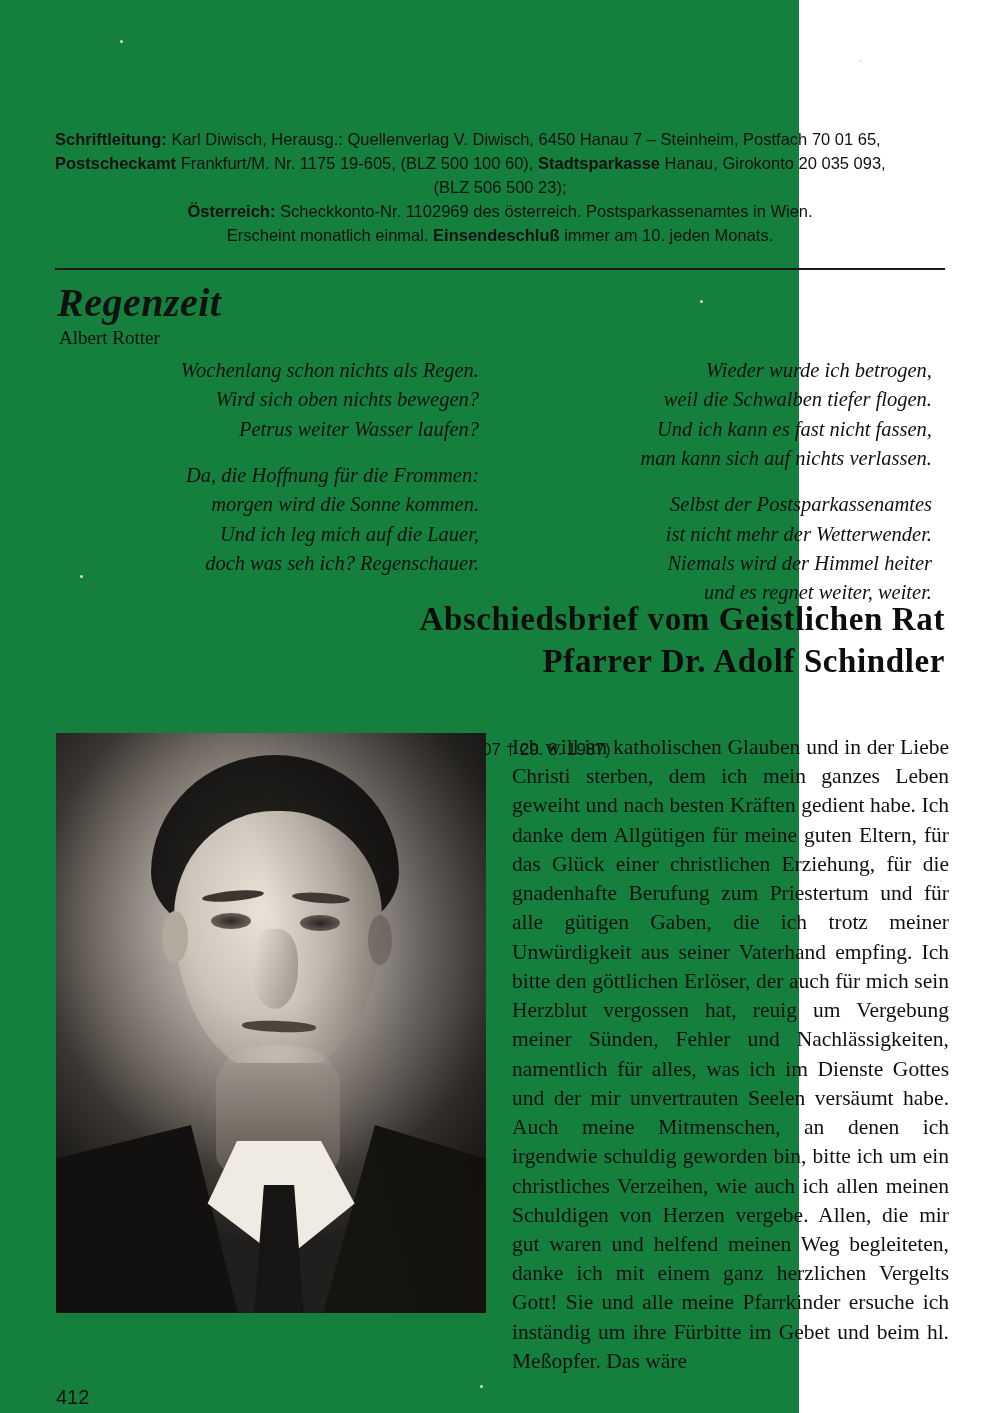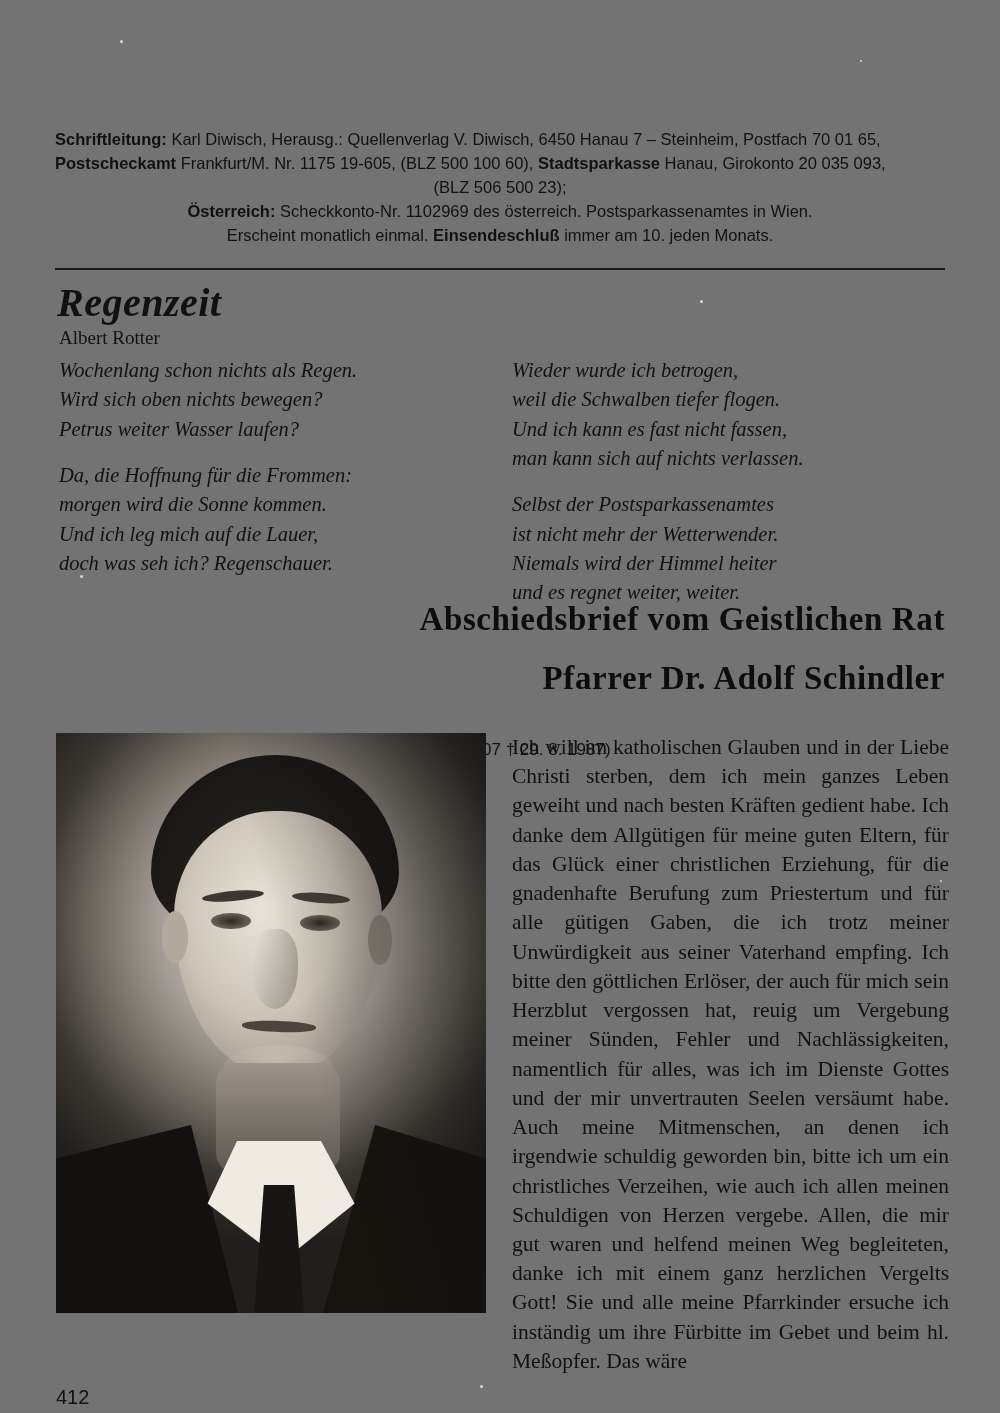--- a/index.html
+++ b/index.html
@@ -11,22 +11,22 @@
     width: 1000px;
     height: 1413px;
     position: relative;
     font-family: "Liberation Serif", serif;
     color: #111;
     overflow: hidden;
   }
   .page {
     position: absolute;
     left: 0; top: 0;
-    width: 1000px; height: 1413px;
-    background: #737373;
+    width: 799px; height: 1413px;
+    background: #15803d;
   }
   
   .speckle {
     position: absolute;
     background: #d8d8d4;
     border-radius: 50%;
     pointer-events: none;
   }
 
   .masthead {
@@ -77,36 +77,36 @@
     position: absolute;
     font-family: "Liberation Serif", serif;
     font-style: italic;
     font-size: 20.5px;
     line-height: 1.43;
     color: #111;
   }
   .poem-col.left { left: 59px; top: 356px; width: 420px; }
   .poem-col.right { left: 512px; top: 356px; width: 420px; }
   .stanza { margin-bottom: 17px; }
-  .stanza div { white-space: nowrap; }
+  .stanza div { white-space: nowrap; text-align: right; }
 
   .headline {
     position: absolute;
     left: 55px;
     top: 598px;
     width: 890px;
     text-align: right;
     font-family: "Liberation Serif", serif;
     font-weight: bold;
     font-size: 33px;
     line-height: 1.28;
     letter-spacing: 0.6px;
     color: #0d0d0d;
   }
-  .headline .l2 { display: block; margin-top: 17px; }
+  .headline .l2 { display: block; }
   .dates {
     position: absolute;
     left: 55px;
     top: 692px;
     width: 890px;
     text-align: center;
     font-family: "Liberation Sans", sans-serif;
     font-size: 17px;
     color: #111;
     margin-top: 48px;

